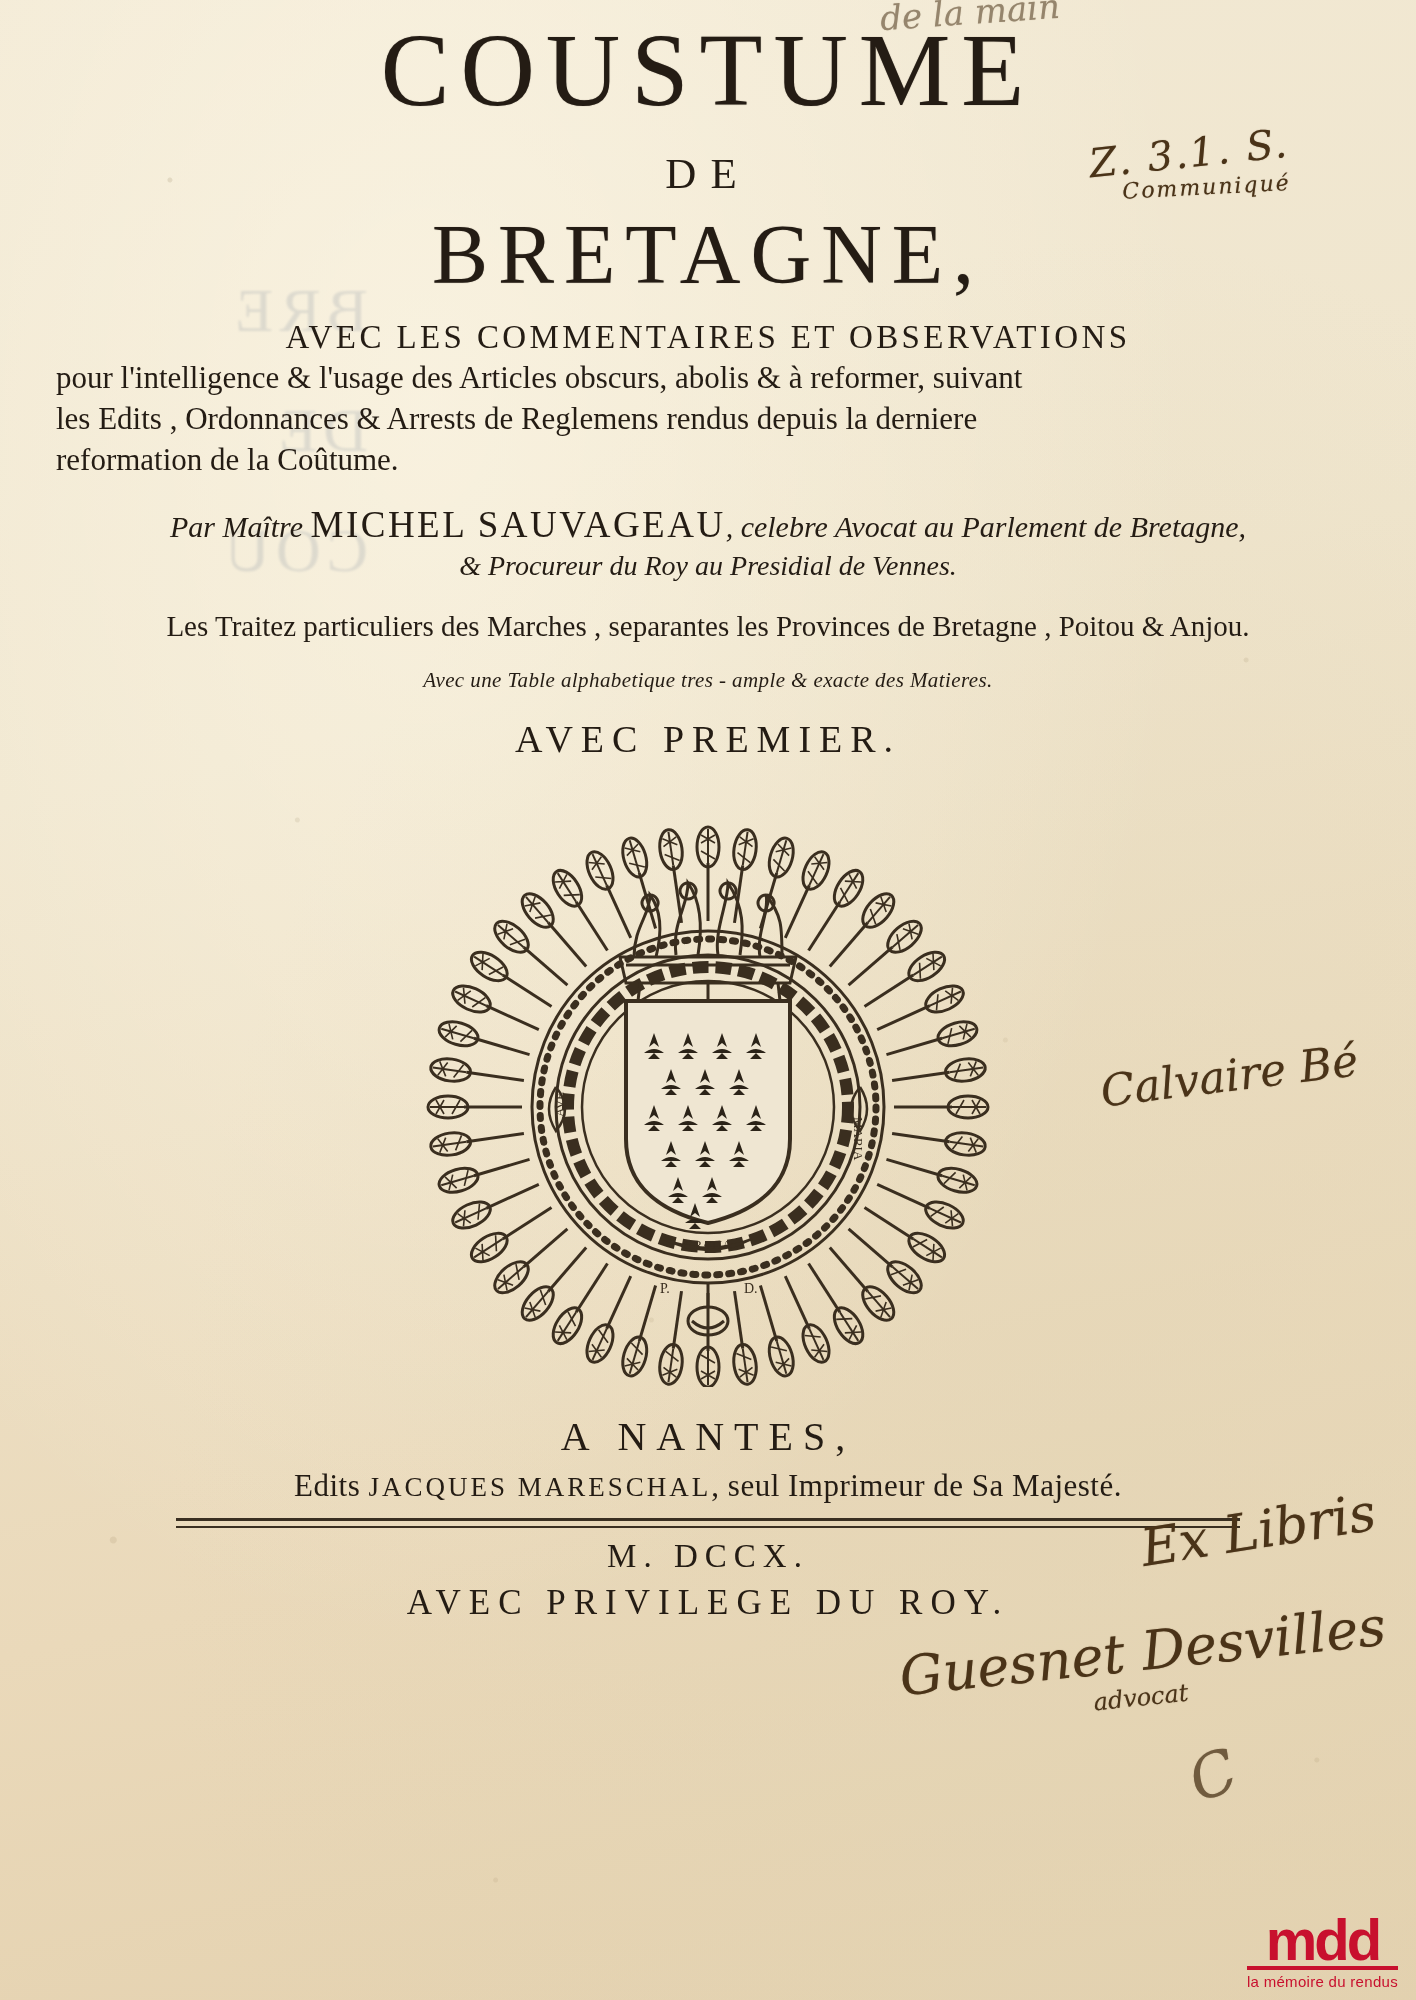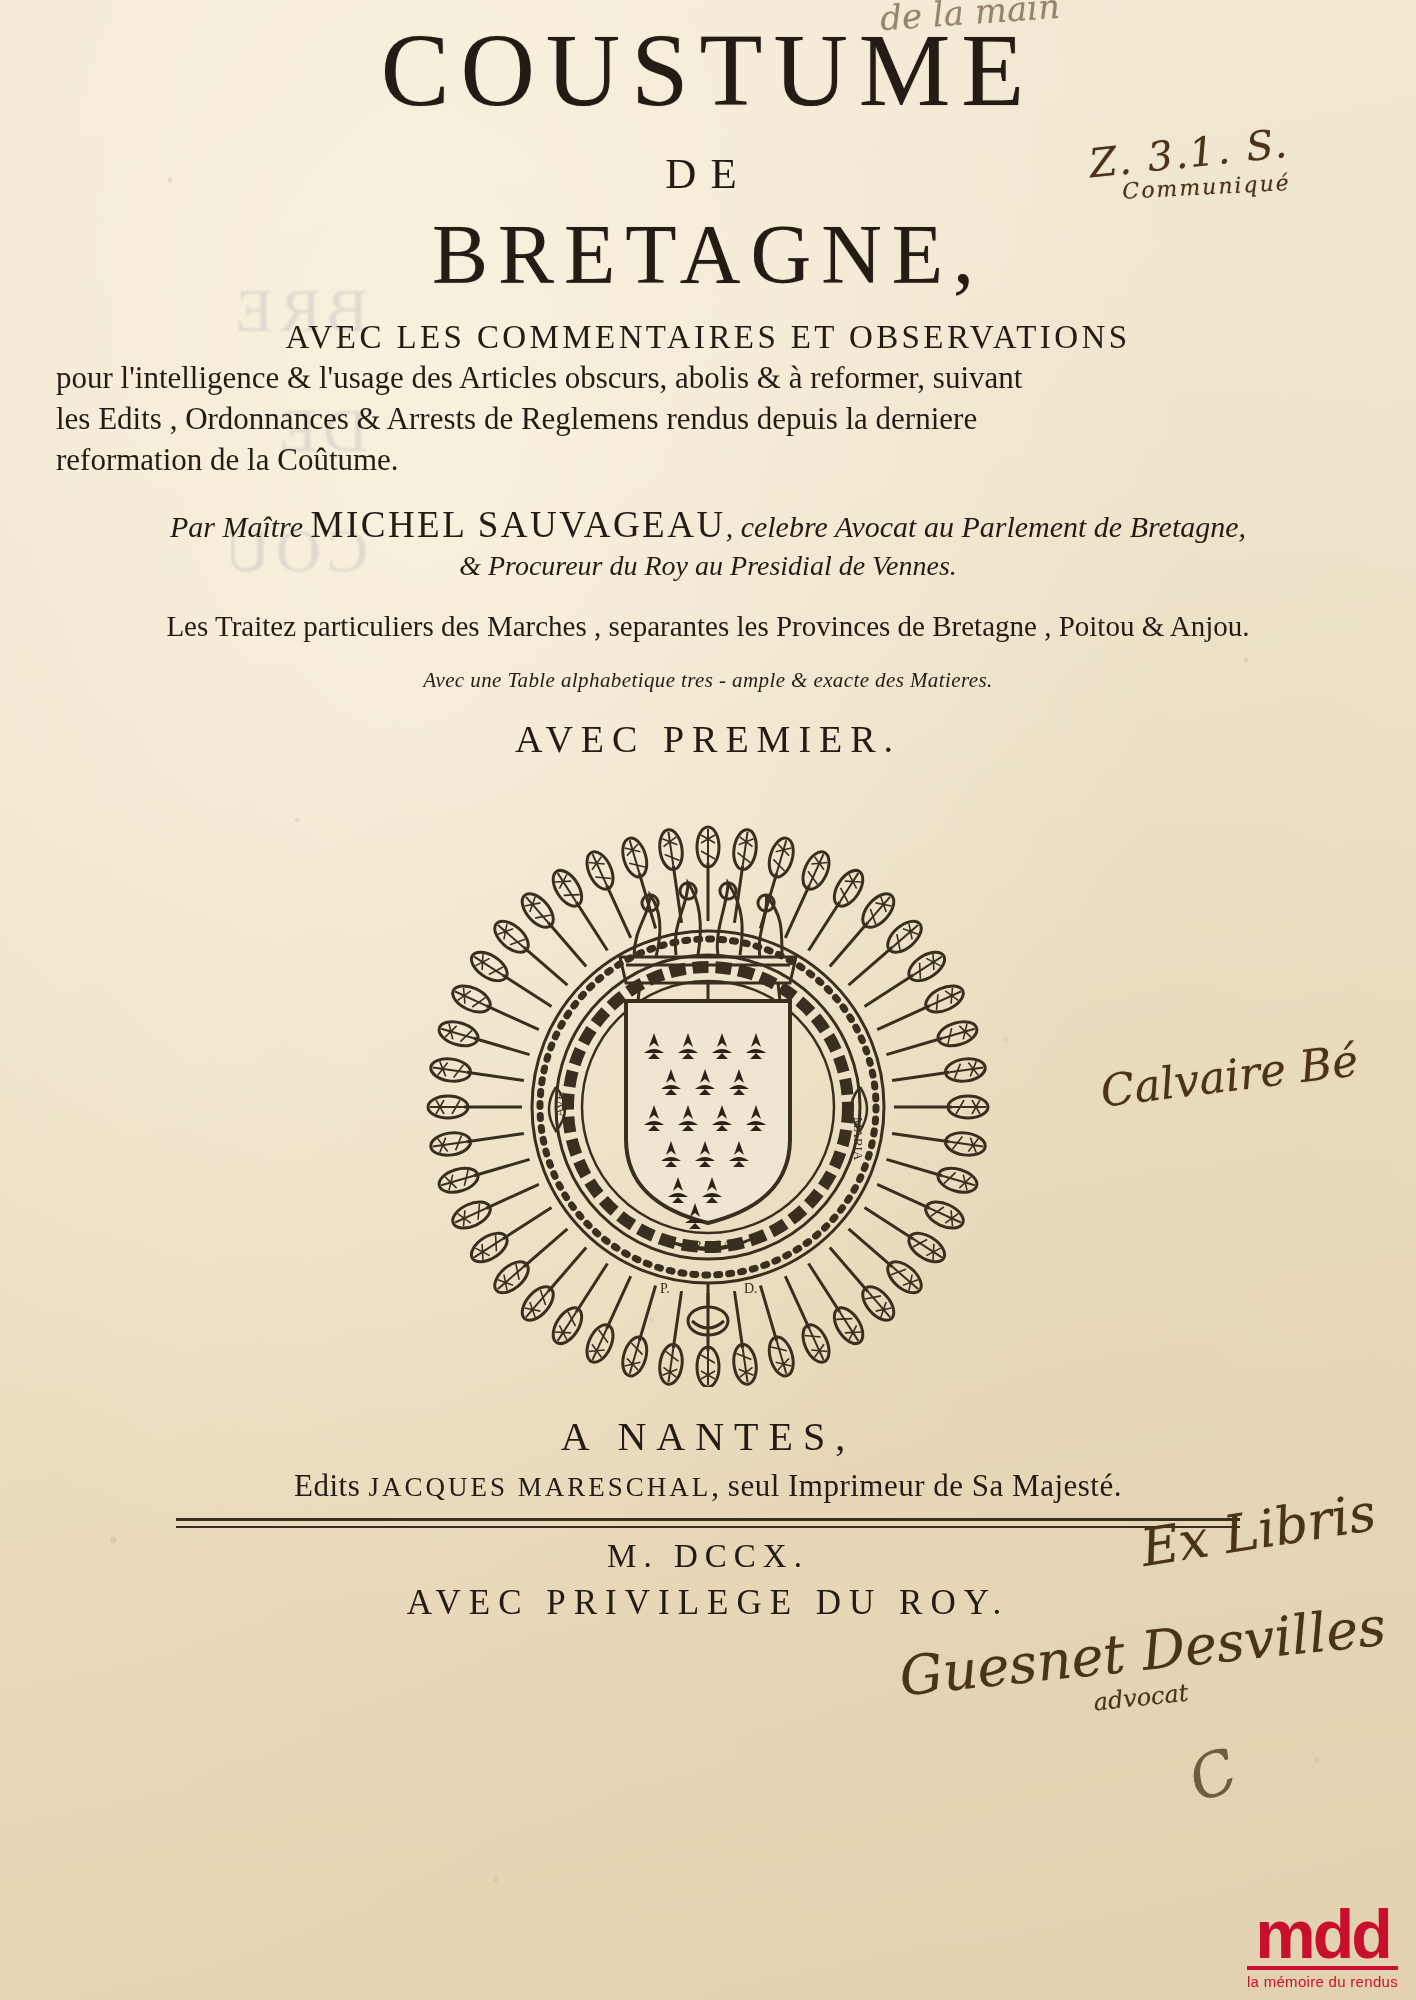--- a/index.html
+++ b/index.html
@@ -199,21 +199,21 @@
   
   #logo {
     position: absolute;
     right: 18px;
     bottom: 10px;
     z-index: 8;
     text-align: center;
     font-family: "Liberation Sans", sans-serif;
   }
   #logo .mark {
-    font-size: 68px;
+    font-size: 58px;
     font-weight: 700;
     color: #c8102e;
     letter-spacing: -3px;
     line-height: .85;
   }
   #logo .bar { height: 4px; background: #c8102e; margin: 2px 0 3px 0; }
   #logo .tag { font-size: 15px; color: #c8102e; letter-spacing: .3px; }
 </style>
 </head>
 <body>

